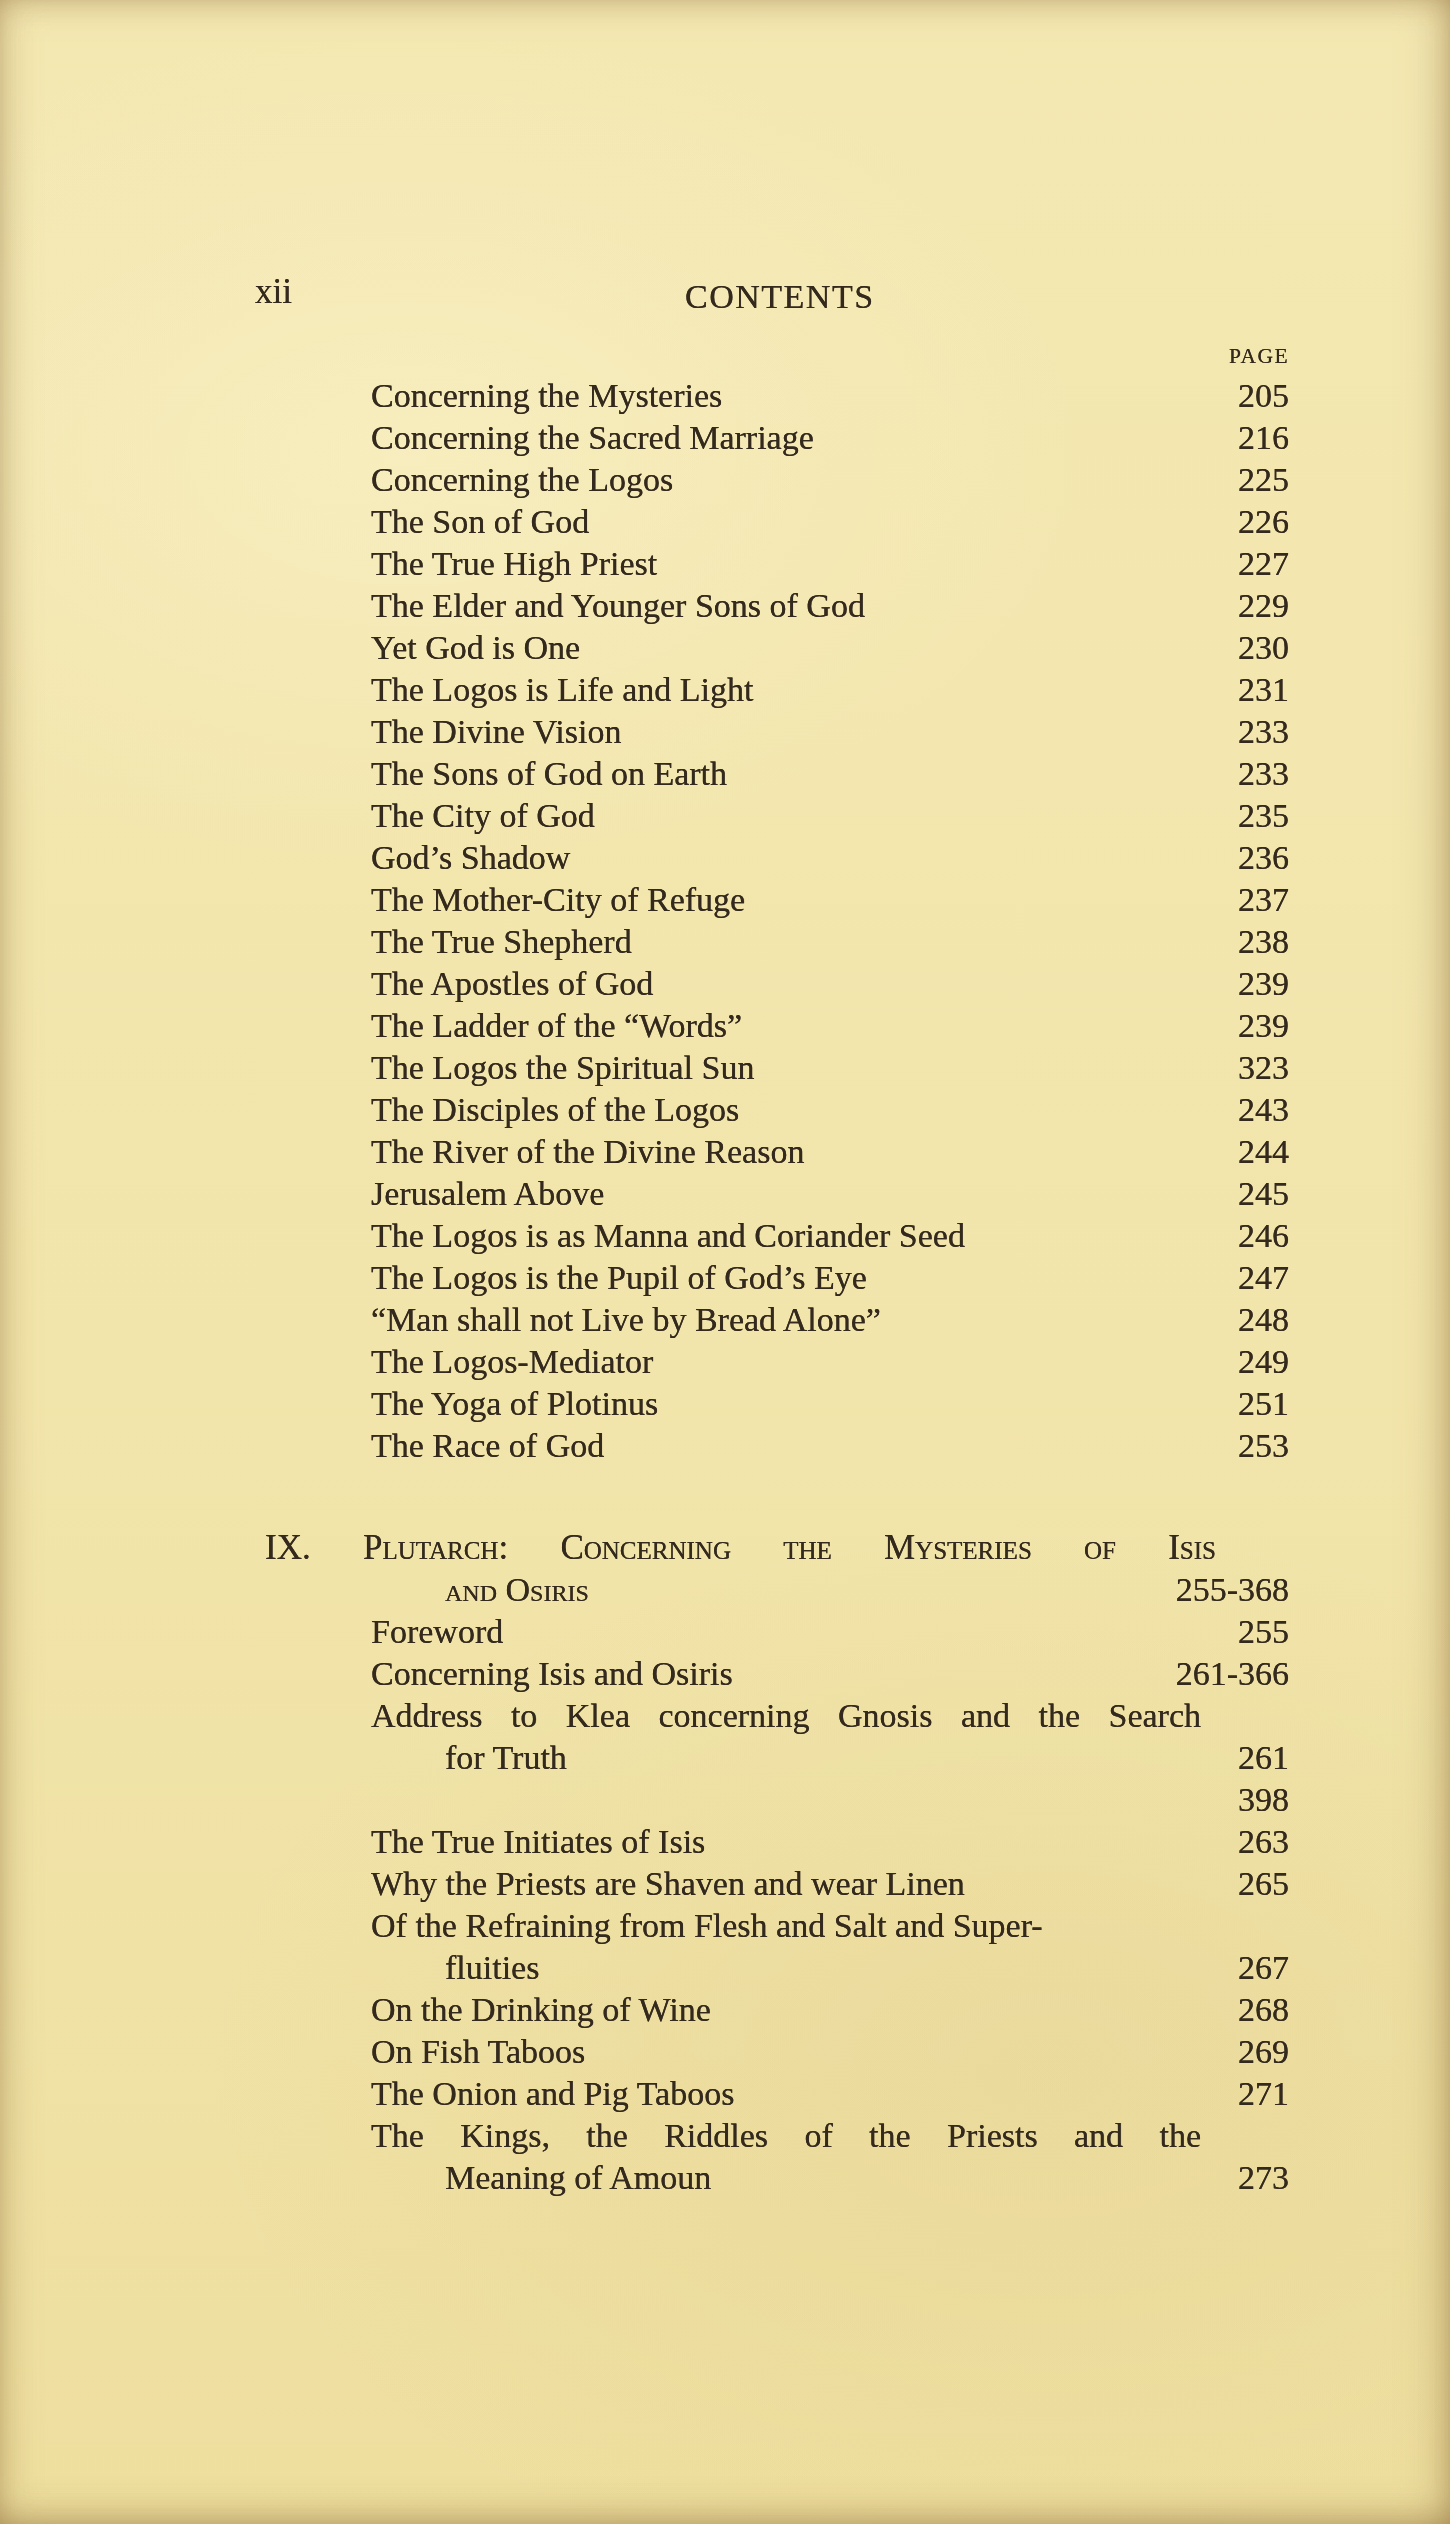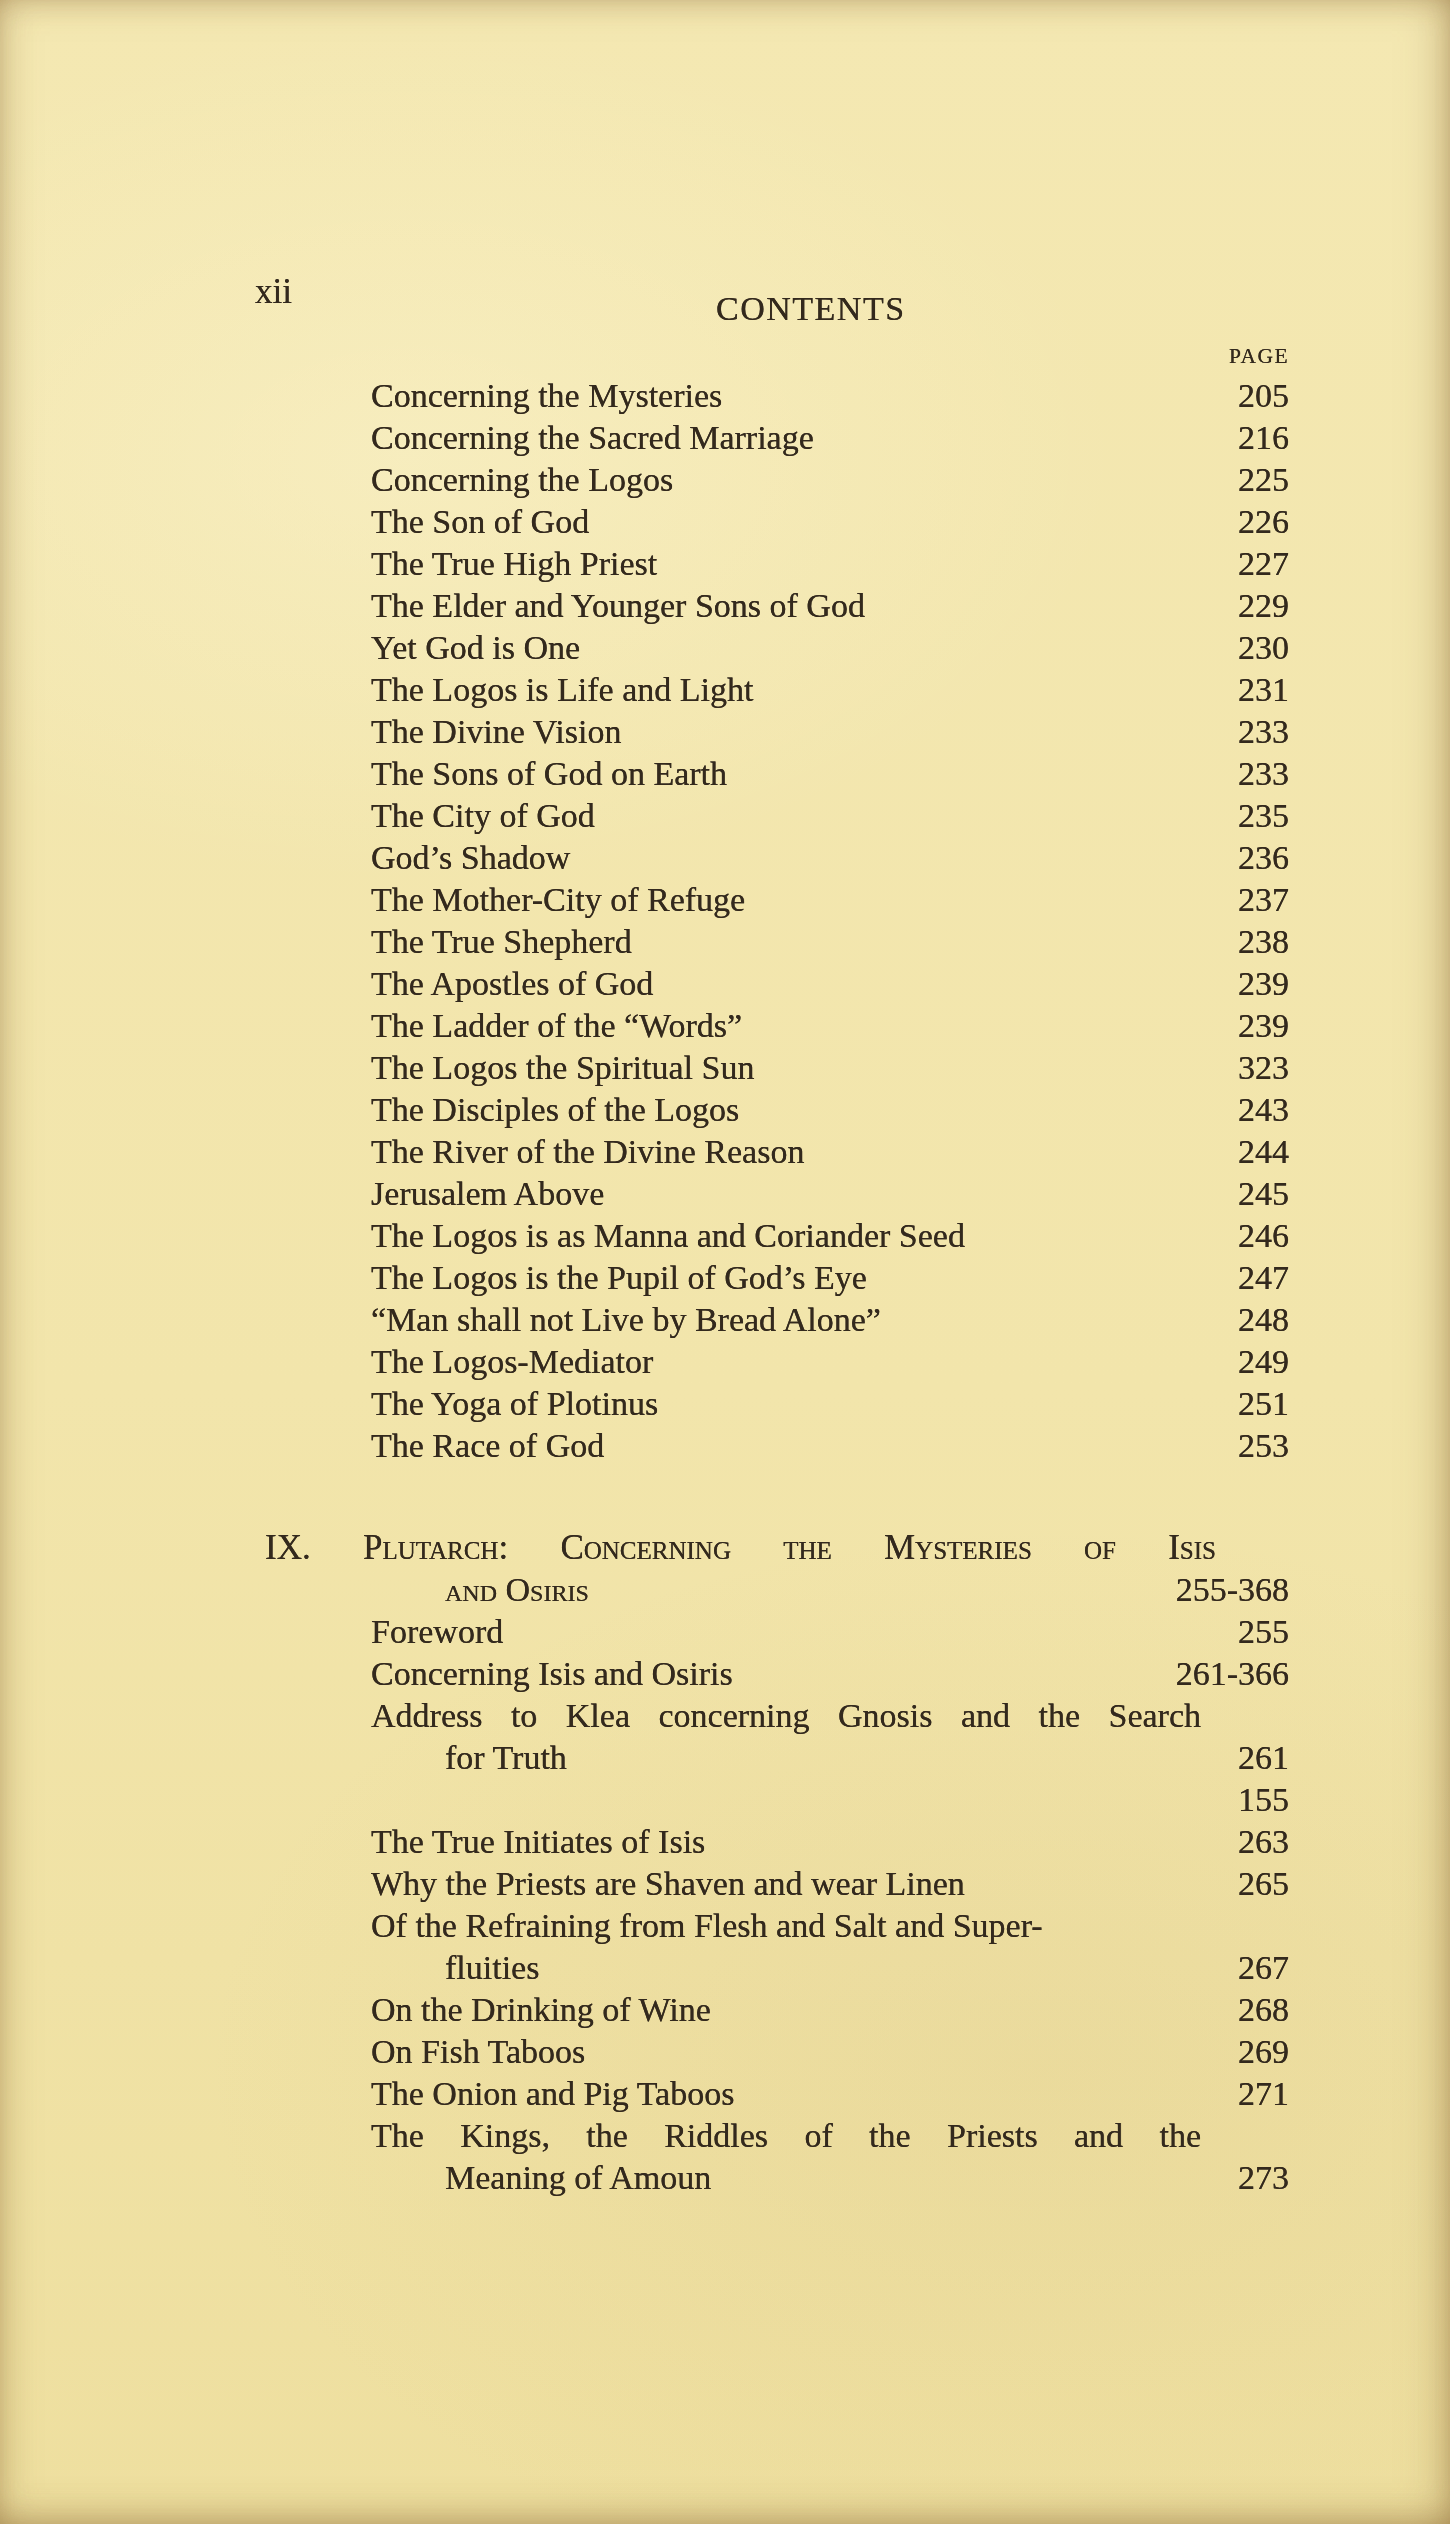--- a/index.html
+++ b/index.html
@@ -22,22 +22,22 @@
       inset 0 -15.3px 46px -21.4px rgba(130,95,45,.60),
       inset 13.8px 0 54px -29px rgba(130,95,45,.40),
       inset 0 10.7px 38px -27.5px rgba(150,108,55,.45);
     text-shadow: 0 0 0.5px rgba(51,41,29,.85), 0.3px 0.3px 0.5px rgba(51,41,29,.30);
   }
   .folio {
     position: absolute; left: 255px; top: 274px;
     font-size: 35px; line-height: 1;
   }
   .book-title {
-    position: absolute; left: 716px; top: 280px;
-    font-size: 34px; line-height: 1; letter-spacing: 1.5px; margin-top: 12px;
+    position: absolute; left: 685px; top: 280px;
+    font-size: 34px; line-height: 1; letter-spacing: 1.5px;
   }
   .col-label {
     position: absolute; right: 162px; top: 346px;
     font-size: 21.4px; line-height: 1; letter-spacing: 1.5px;
   }
   .toc {
     position: absolute; left: 371px; top: 375px; width: 918px;
     font-size: 34px; line-height: 42px;
   }
   .row { display: flex; align-items: flex-start; }
@@ -220,21 +220,21 @@
         <span class="pg">261-366</span>
       </div>
       <div class="row-wrap justify">Address to Klea concerning Gnosis and the Search</div>
       <div class="row indent2">
         <span class="t">for Truth</span>
         <span class="leader"></span>
         <span class="pg">261</span>
       </div>
       <div class="row">
         <span class="leader"></span>
-        <span class="pg">155</span>
+        <span class="pg">398</span>
       </div>
       <div class="row">
         <span class="t">The True Initiates of Isis</span>
         <span class="leader"></span>
         <span class="pg">263</span>
       </div>
       <div class="row">
         <span class="t">Why the Priests are Shaven and wear Linen</span>
         <span class="leader"></span>
         <span class="pg">265</span>

